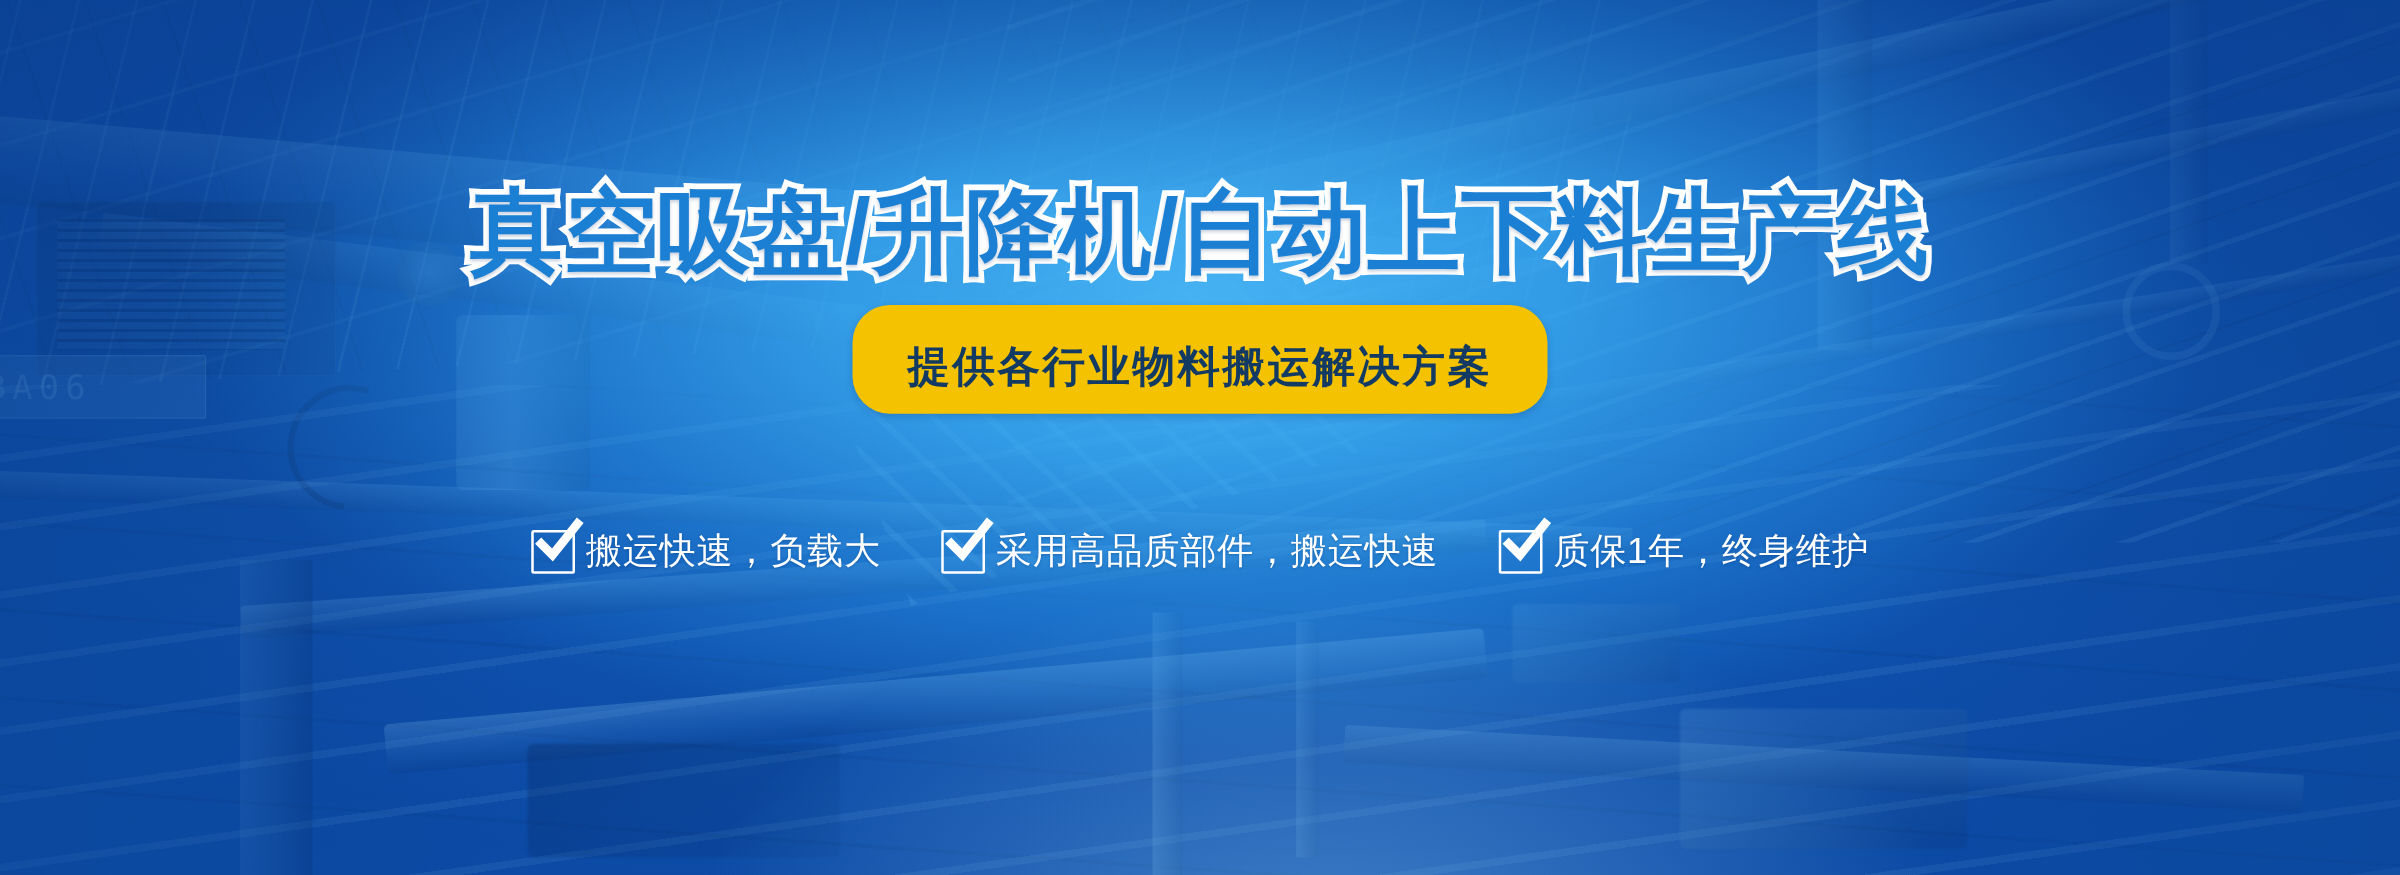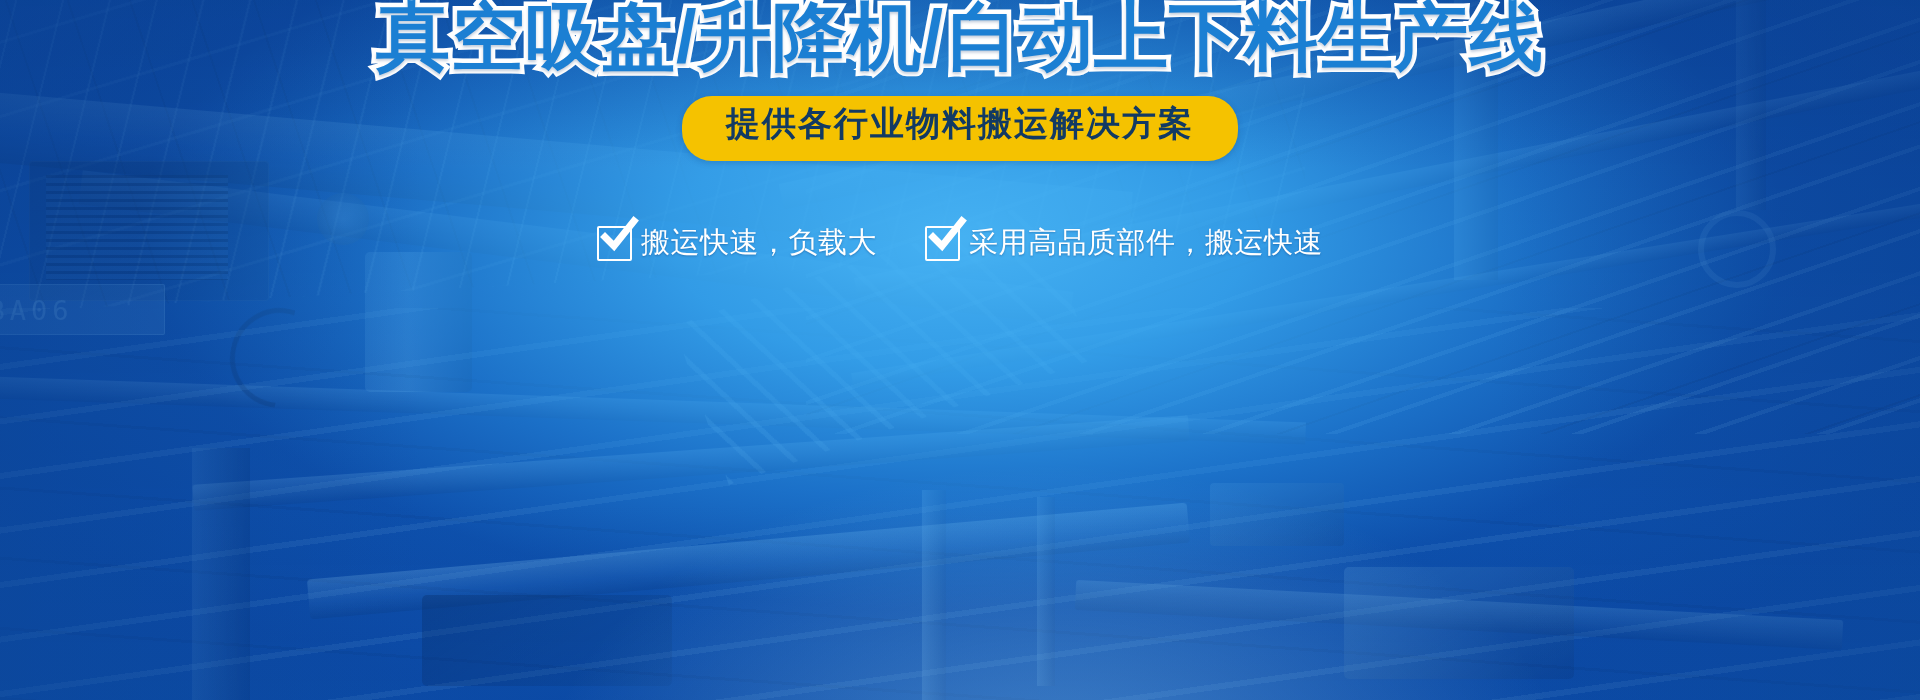--- a/index.html
+++ b/index.html
@@ -130,34 +130,34 @@
                             rgba(12,70,150,0) 78%,rgba(12,70,150,.46) 100%),
       linear-gradient(180deg,rgba(12,70,150,.30) 0%,rgba(12,70,150,0) 24%,
                             rgba(12,70,150,0) 72%,rgba(12,70,150,.26) 100%);}
   .bottomlight{position:absolute;left:28%;bottom:-12%;width:54%;height:46%;
     background:radial-gradient(ellipse at 50% 100%, rgba(150,215,255,.40), rgba(150,215,255,0) 70%);}
 
   
   .content{position:absolute;inset:0;display:flex;flex-direction:column;
            align-items:center;}
 
-  .title{font-size:74px;line-height:1;font-weight:bold;
+  .title{margin-top:148px;font-size:74px;line-height:1;font-weight:bold;
          letter-spacing:1px;white-space:nowrap;
          color:#1b7fd3;
          -webkit-text-stroke:9px #ffffff;
          paint-order:stroke fill;
          text-shadow:0 2px 3px rgba(6,50,110,.25);}
 
   .badge{margin-top:22px;display:inline-block;
          background:#f5c200;color:#123a63;
          font-size:34px;font-weight:bold;letter-spacing:2px;white-space:nowrap;
-         padding:5px 44px 14px;border-radius:30px;
+         padding:27px 44px 14px;border-radius:30px;
          box-shadow:0 2px 6px rgba(8,50,105,.22);}
 
-  .features{margin-top:62px;display:flex;align-items:center;
+  .features{margin-top:90px;display:flex;align-items:center;
             gap:48px;white-space:nowrap;}
   .feature{display:flex;align-items:center;gap:9px;}
   .chk{position:relative;width:31px;height:31px;flex:0 0 auto;
        border:2px solid #ffffff;border-radius:2px;}
   .chk svg{position:absolute;left:2px;top:-9px;width:36px;height:36px;
            overflow:visible;}
   .feature-label{font-size:29px;color:#ffffff;letter-spacing:.5px;
                  text-shadow:0 1px 2px rgba(8,50,110,.35);}
 </style>
 </head>
@@ -221,16 +221,24 @@
 
       <div class="feature">
         <span class="chk">
           <svg viewBox="0 0 36 36" fill="none" aria-hidden="true">
             <path d="M4 18 L13 27 L33 2" stroke="#ffffff" stroke-width="7" stroke-linecap="square" stroke-linejoin="miter"></path>
           </svg>
         </span>
         <span class="feature-label">采用高品质部件，搬运快速</span>
       </div>
 
+      <div class="feature">
+        <span class="chk">
+          <svg viewBox="0 0 36 36" fill="none" aria-hidden="true">
+            <path d="M4 18 L13 27 L33 2" stroke="#ffffff" stroke-width="7" stroke-linecap="square" stroke-linejoin="miter"></path>
+          </svg>
+        </span>
+        <span class="feature-label">质保1年，终身维护</span>
+      </div>
 
     </div>
   </div>
 </div>
 
 </body></html>

